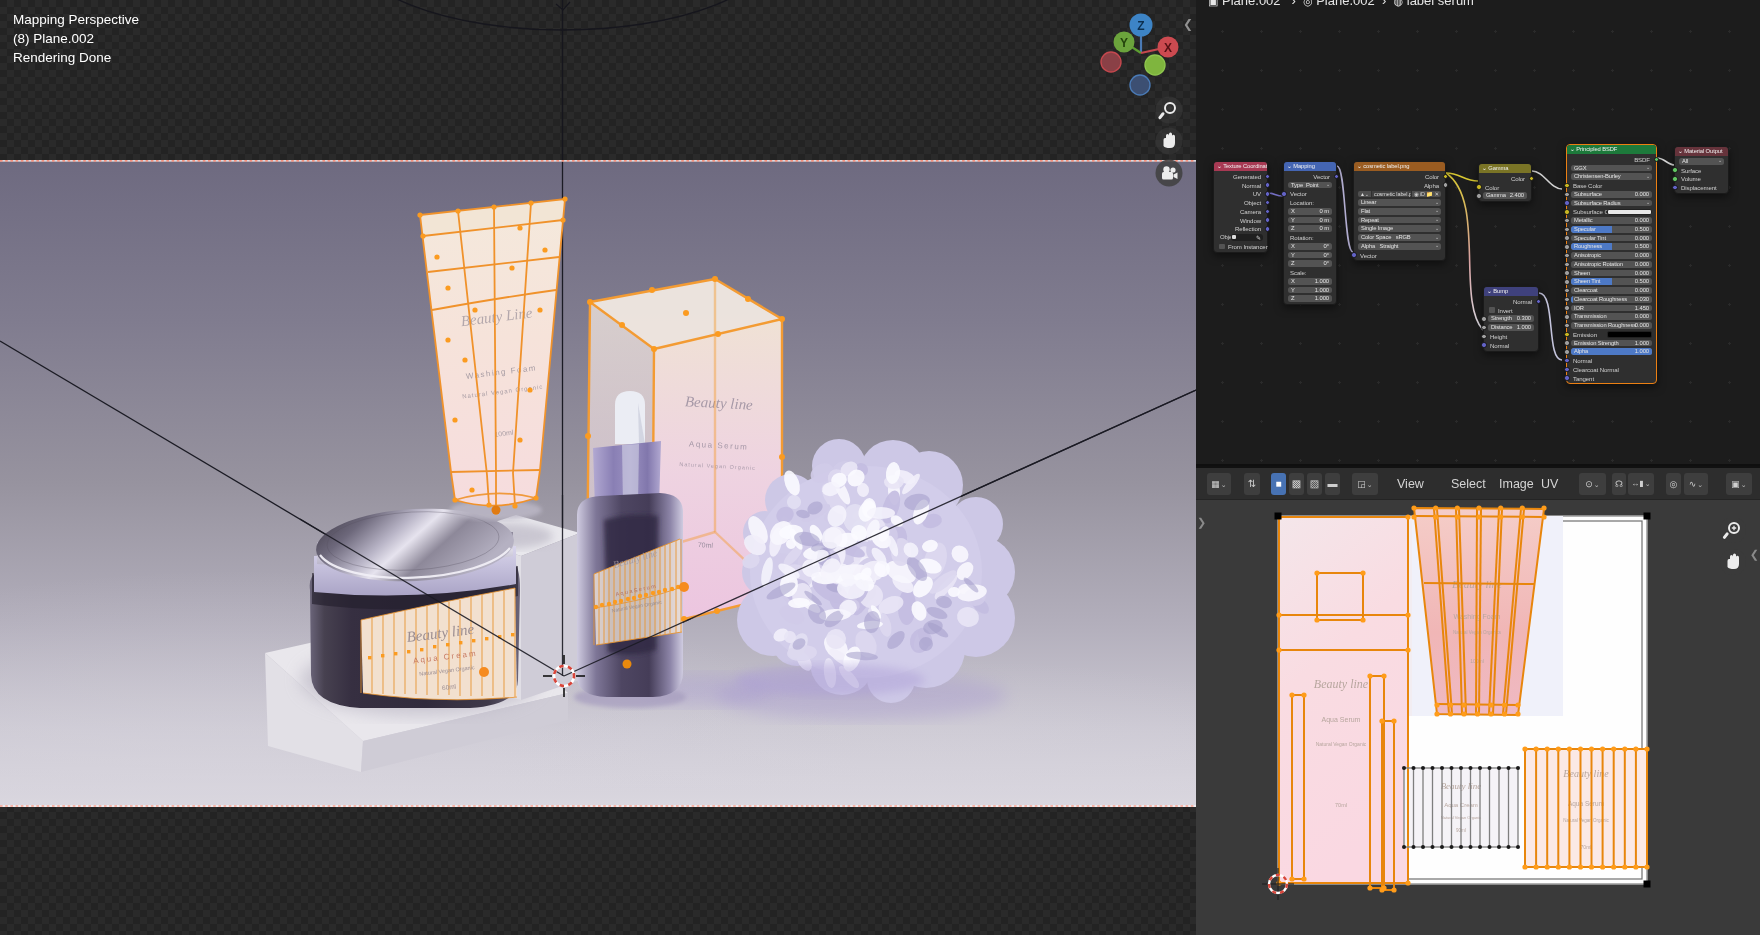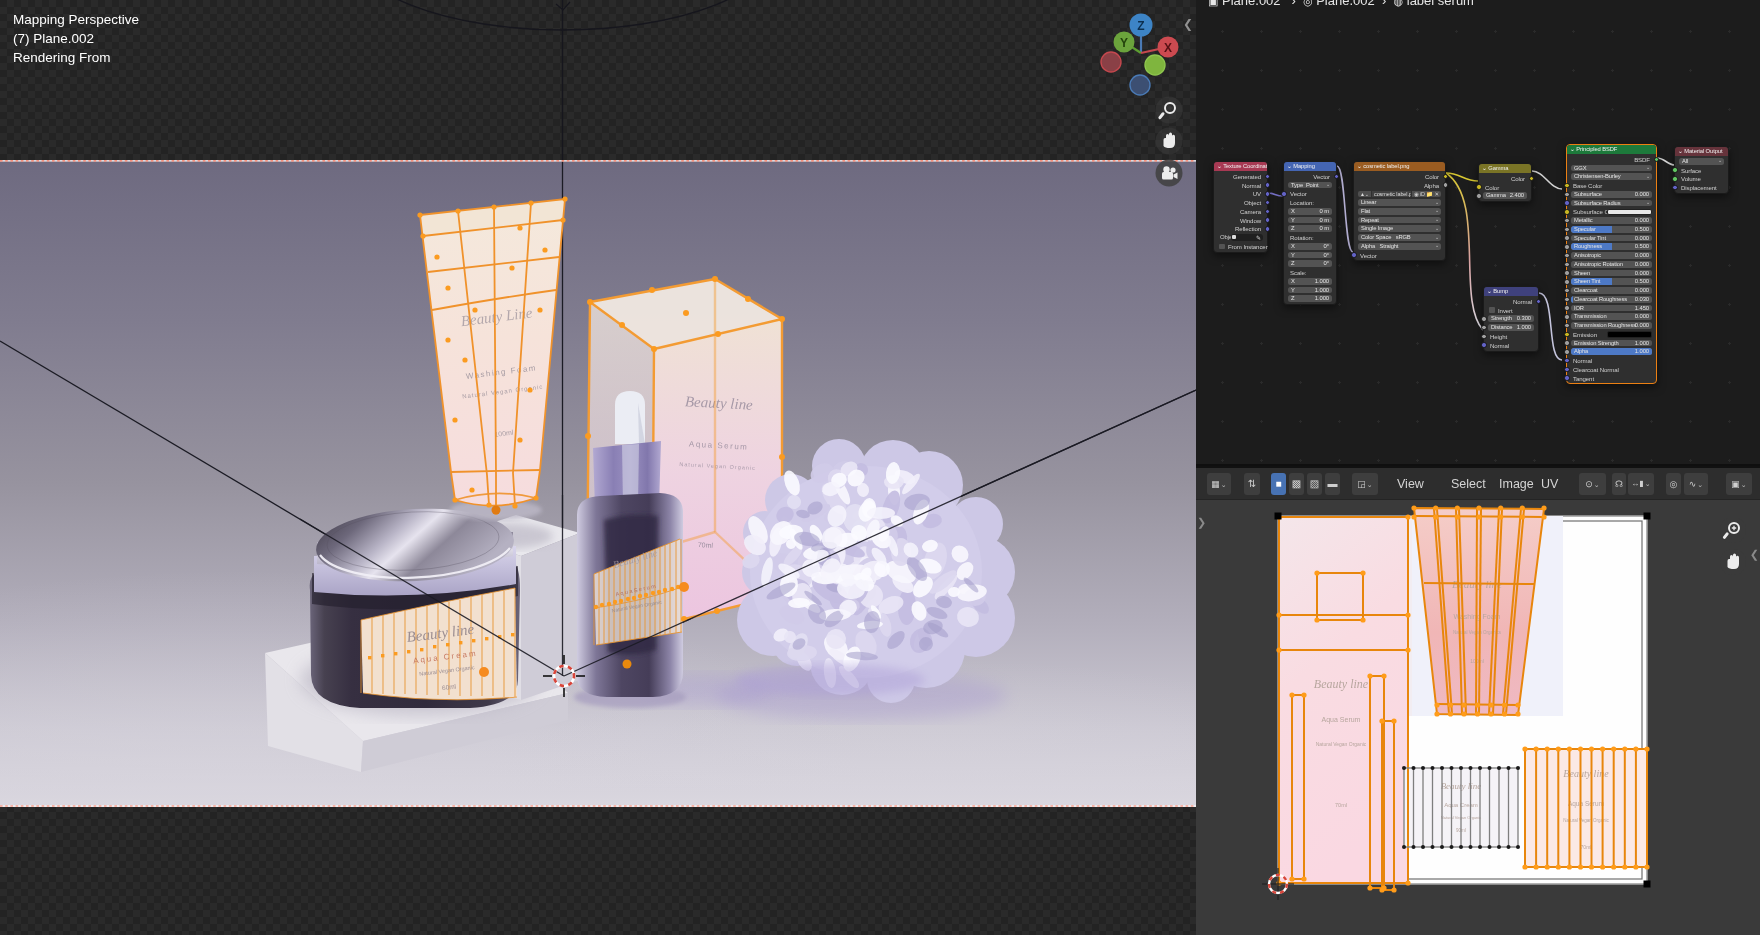--- a/index.html
+++ b/index.html
@@ -506,22 +506,22 @@
 <line x1="0" y1="0.8" x2="1196" y2="0.8" stroke="#ff7a5e" stroke-width="1.2" stroke-dasharray="2.6 2.6"></line>
 <line x1="0" y1="646" x2="1196" y2="646" stroke="#fff" stroke-width="1.2"></line>
 <line x1="0" y1="646" x2="1196" y2="646" stroke="#ff7a5e" stroke-width="1.2" stroke-dasharray="2.6 2.6"></line>
 </svg>
 <svg width="1196" height="160" viewBox="0 0 1196 160" style="position:absolute;left:0;top:0" xmlns="http://www.w3.org/2000/svg">
 <ellipse cx="563" cy="-55" rx="215" ry="85" fill="none" stroke="#16161d" stroke-width="1.4"></ellipse>
 <line x1="562.5" y1="0" x2="562.5" y2="160" stroke="#16161d" stroke-width="1.4"></line>
 <path d="M556,4 L563,10 L570,2" stroke="#16161d" stroke-width="1.2" fill="none"></path>
 </svg>
 <div class="vtxt" style="top:12px">Mapping Perspective</div>
-<div class="vtxt" style="top:31px">(7) Plane.002</div>
-<div class="vtxt" style="top:50px">Rendering From</div>
+<div class="vtxt" style="top:31px">(8) Plane.002</div>
+<div class="vtxt" style="top:50px">Rendering Done</div>
 <svg width="120" height="190" viewBox="0 0 120 190" style="position:absolute;left:1080px;top:0" xmlns="http://www.w3.org/2000/svg">
 <g stroke-width="2.2">
         <line x1="61" y1="53" x2="61" y2="25" stroke="#4a7ab5"></line>
 <line x1="61" y1="53" x2="44" y2="42" stroke="#5d9e31"></line>
 <line x1="61" y1="53" x2="88" y2="47" stroke="#c5484e"></line>
       </g>
 <circle cx="61" cy="25" r="11.5" fill="#3d84c6"></circle>
       <text x="61" y="29.5" font-family="Liberation Sans" font-size="12" font-weight="bold" fill="#0c2f4f" text-anchor="middle">Z</text>
 <circle cx="44" cy="42" r="10.5" fill="#6ba33c"></circle>
       <text x="44" y="46.5" font-family="Liberation Sans" font-size="12" font-weight="bold" fill="#23430c" text-anchor="middle">Y</text>

